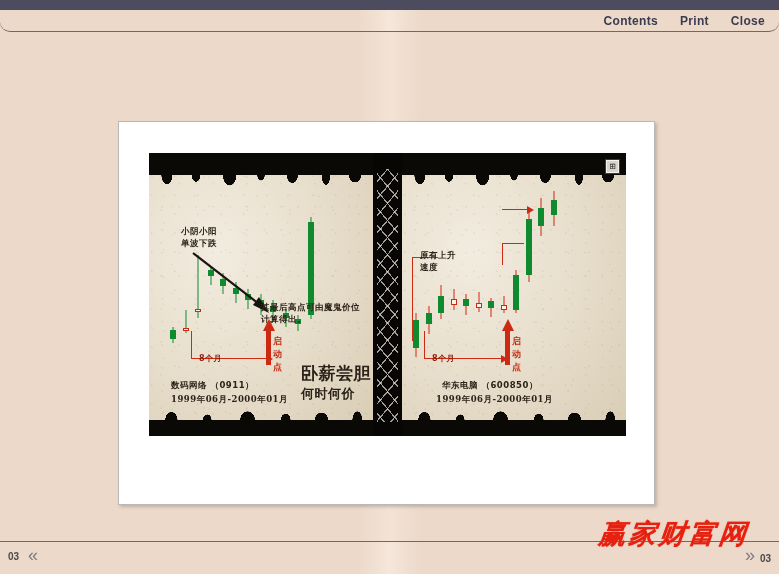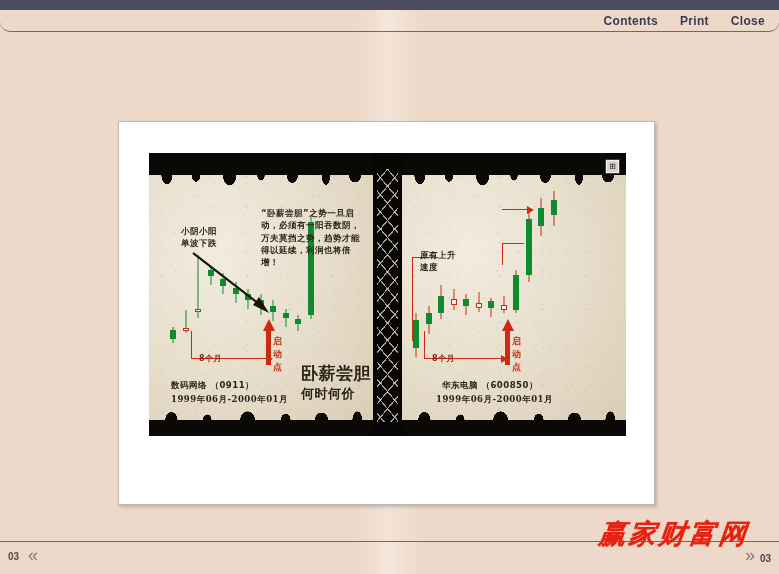--- a/index.html
+++ b/index.html
@@ -341,21 +341,21 @@
         </svg>
 
         <div class="rl" style="left:42px; top:178px; width:1.4px; height:28px;"></div>
         <div class="rl" style="left:42px; top:205px; width:76px; height:1.4px;"></div>
         <div class="arrow-right" style="left:117px; top:202px;"></div>
         <div class="rl" style="left:117px; top:178px; width:5px; height:34px;"></div>
         <div class="arrow-up" style="left:114px; top:166px;"></div>
 
         <div class="anno cn" id="anno-small-yin">小阴小阳
 单波下跌</div>
-        <div class="anno cn" id="anno-body-1">“卧薪尝胆”之势一旦启动，必须有一阳吞数阴，万夫莫挡之势，趋势才能得以延续，利润也将倍增！</div>
+        <div class="anno cn" id="anno-body-2">其最后高点可由魔鬼价位计算得出。</div>
         <div class="anno cn" id="label-8m-left">8个月</div>
         <div class="anno red cn" id="label-start-left">启动点</div>
         <div class="anno cn" id="caption-left-name">数码网络 （0911）</div>
         <div class="anno cn" id="caption-left-date">1999年06月-2000年01月</div>
         <div class="anno cn" id="brush-title-1">卧薪尝胆</div>
         <div class="anno cn" id="brush-title-2">何时何价</div>
       </div>
 
       <div id="spine">
         <div class="stitch"></div>

